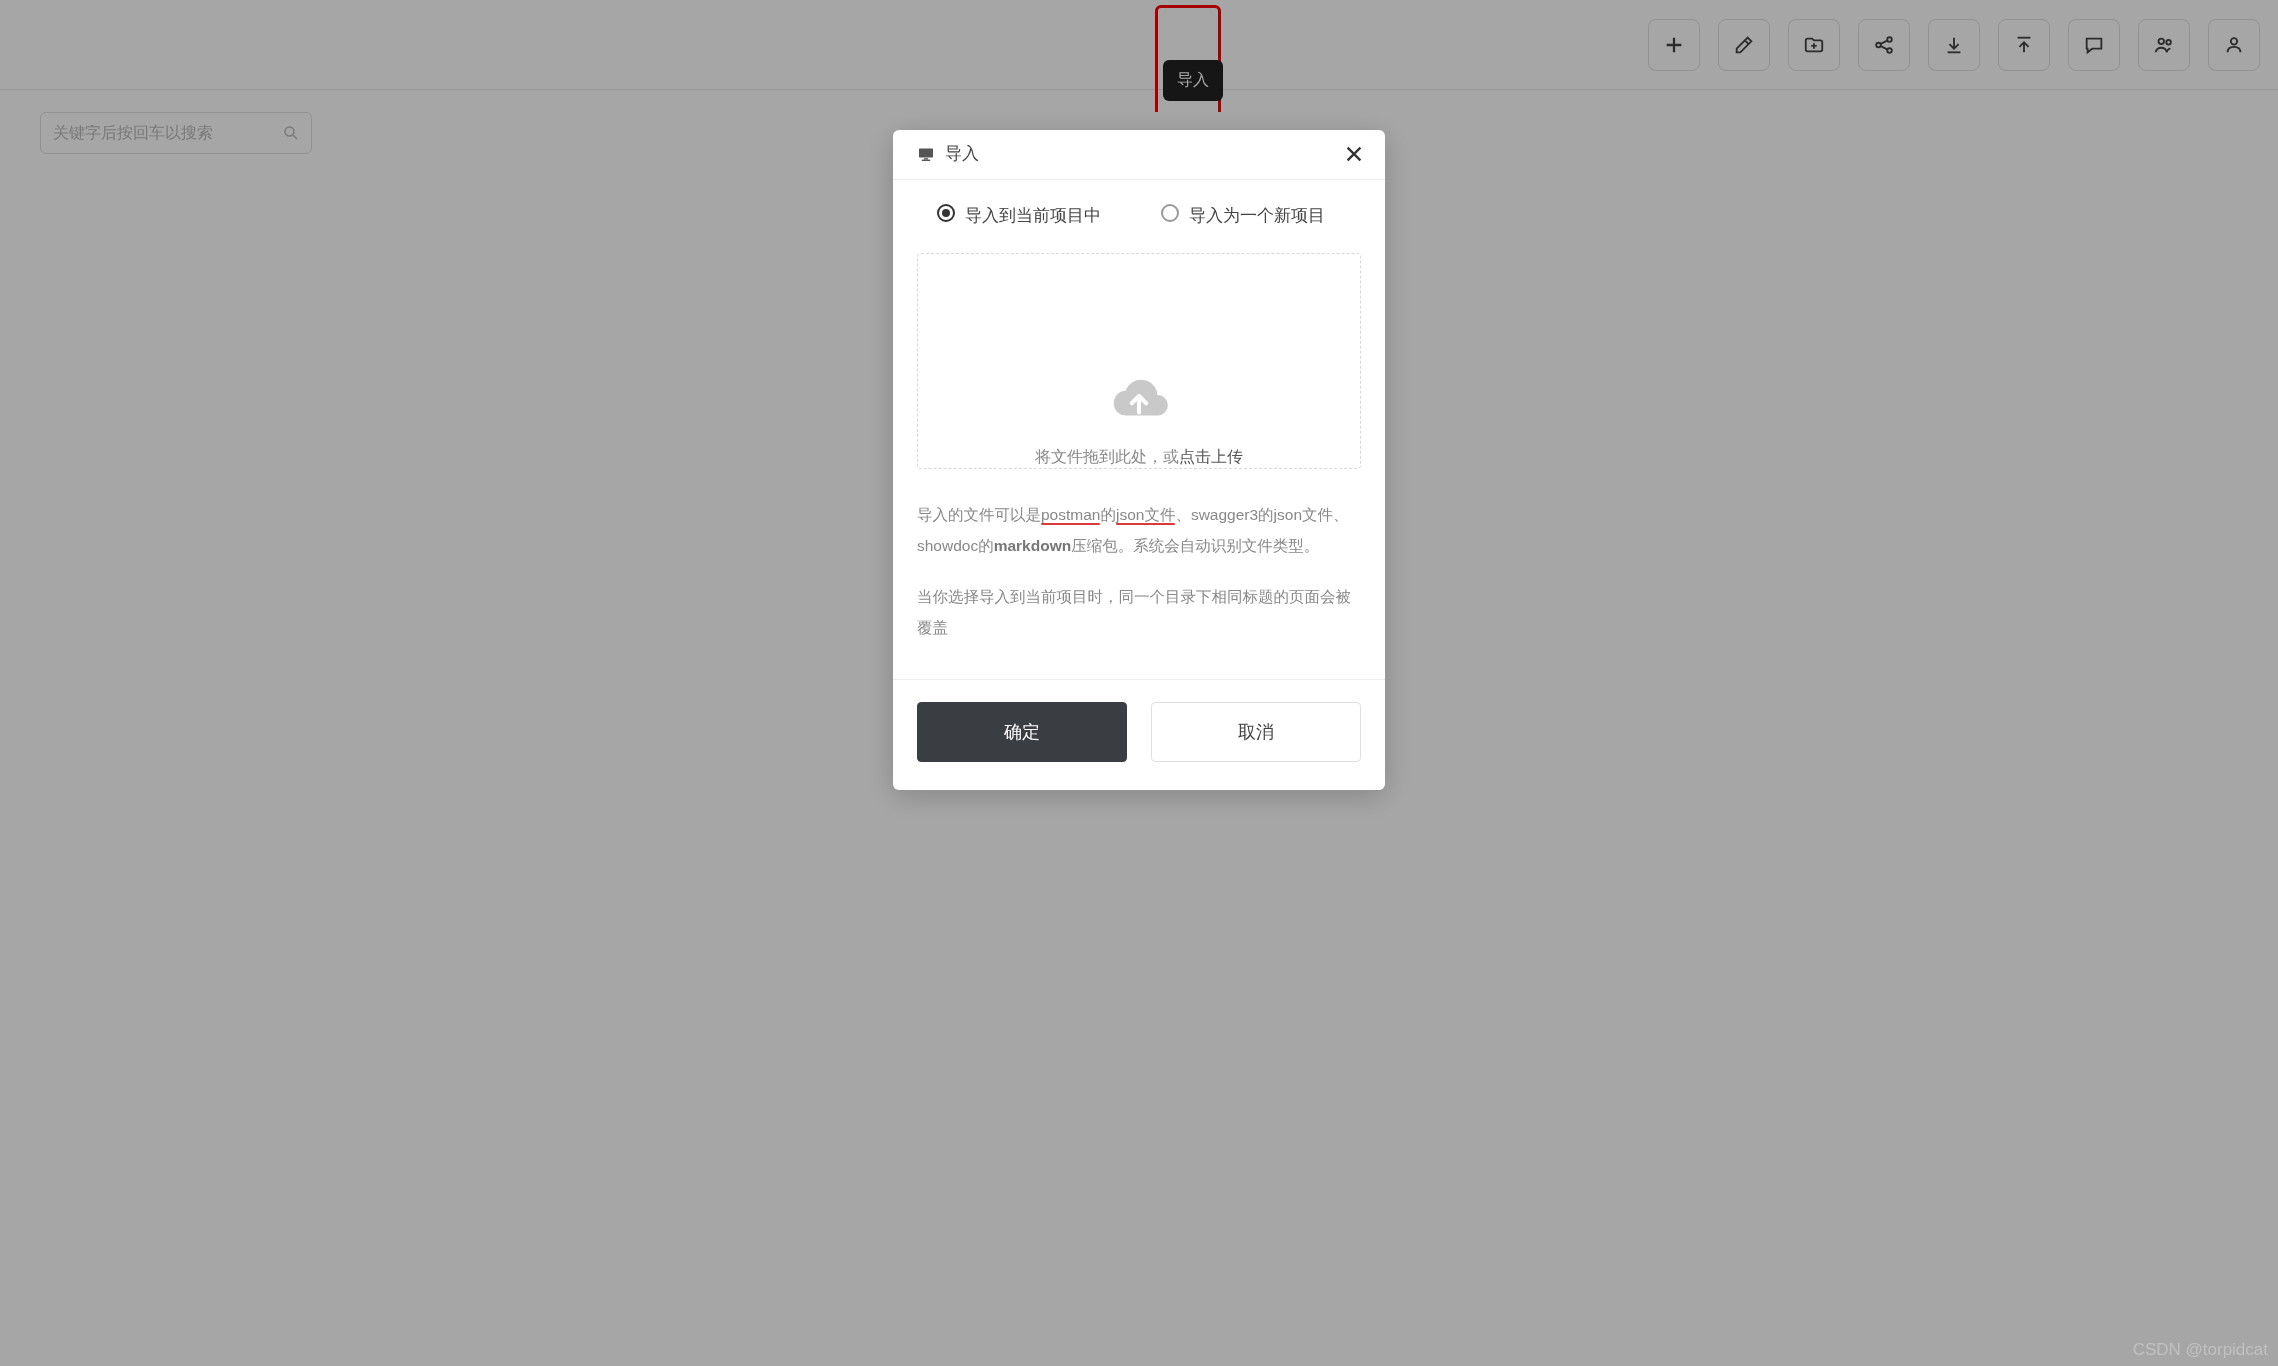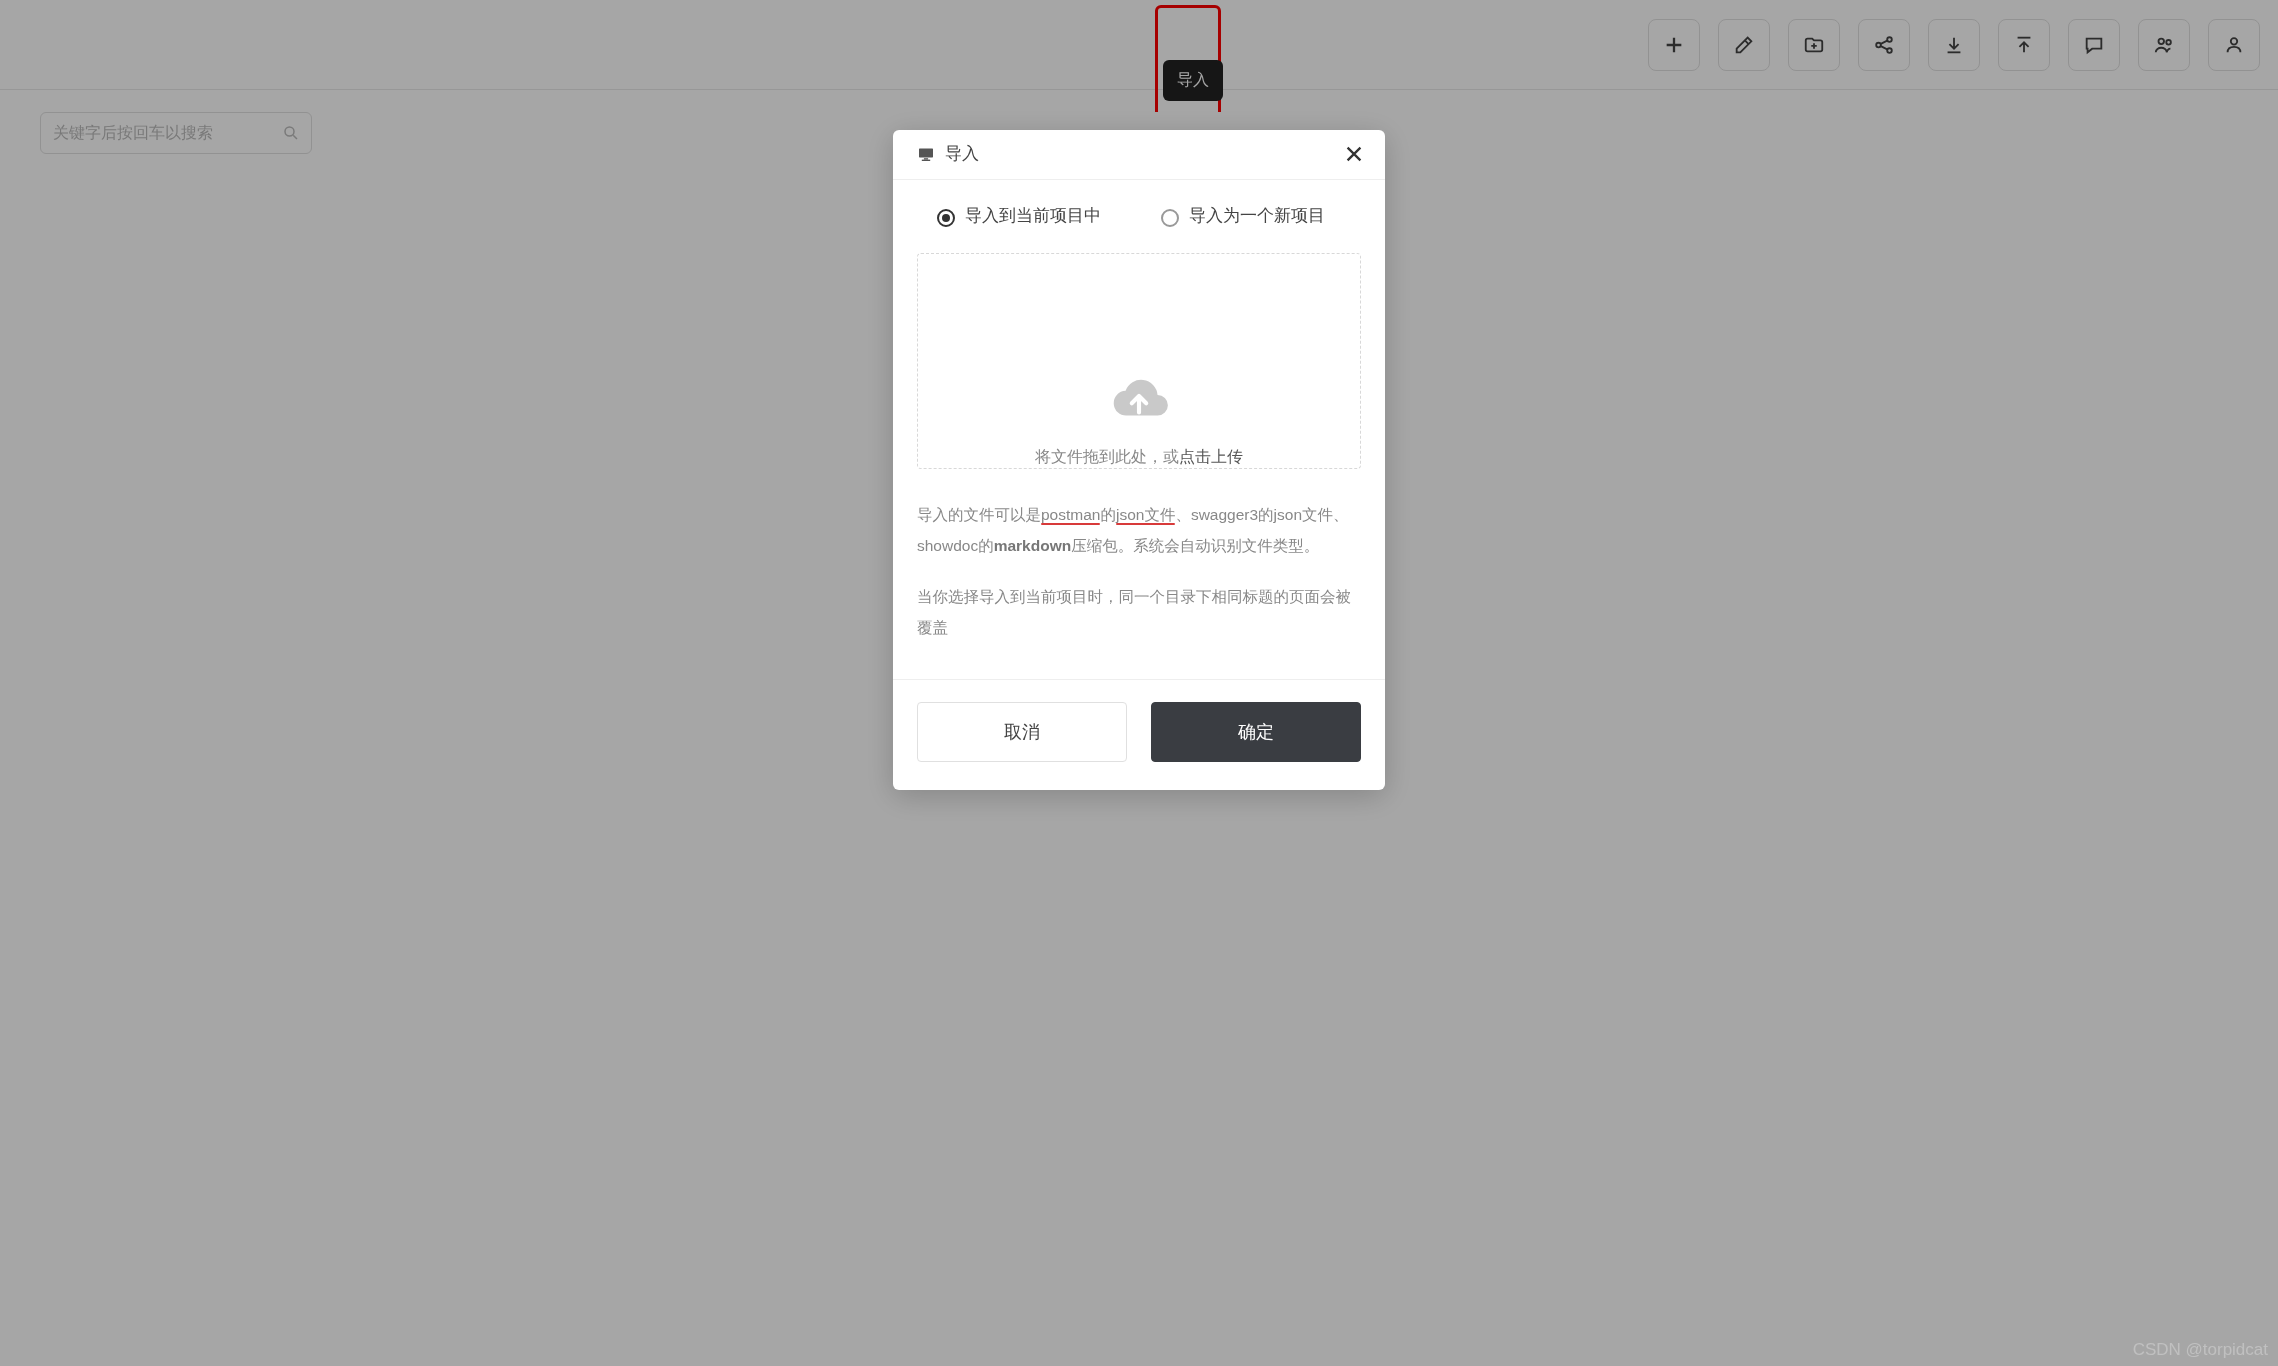--- a/index.html
+++ b/index.html
@@ -31,21 +31,21 @@
   
   .overlay { position: fixed; inset: 0; background: rgba(0,0,0,0.35); z-index: 10; }
   .modal { position: fixed; top: 130px; left: 50%; transform: translateX(-50%); width: 492px; background: #fff; border-radius: 6px; z-index: 20; box-shadow: 0 6px 30px rgba(0,0,0,.2); }
   .modal-header { display: flex; align-items: center; justify-content: space-between; padding: 12px 20px 14px 24px; border-bottom: 1px solid #eee; }
   .modal-title { display: flex; align-items: center; gap: 10px; font-size: 17px; color: #444; }
   .modal-title svg { width: 18px; height: 14px; fill: #555; }
   .modal-close { width: 22px; height: 22px; cursor: pointer; stroke: #333; stroke-width: 2.5; fill: none; }
 
   .modal-body { padding: 24px 24px 36px; }
   .radio-row { display: flex; gap: 60px; padding: 0 20px 4px; }
-  .radio-item { display: flex; align-items: flex-end; gap: 10px; font-size: 17px; color: #444; cursor: pointer; }
+  .radio-item { display: flex; align-items: flex-start; gap: 10px; font-size: 17px; color: #444; cursor: pointer; }
   .radio-outer { width: 18px; height: 18px; border: 2px solid #999; border-radius: 50%; display: flex; align-items: center; justify-content: center; }
   .radio-item.selected .radio-outer { border-color: #333; }
   .radio-inner { width: 8px; height: 8px; border-radius: 50%; background: #333; display: none; }
   .radio-item.selected .radio-inner { display: block; }
 
   .upload-area { margin-top: 22px; border: 1px dashed #d8d8d8; border-radius: 4px; height: 216px; display: flex; flex-direction: column; align-items: center; justify-content: flex-end; gap: 24px; cursor: pointer; background: #fff; }
   .cloud-icon { width: 66px; height: 52px; fill: #c9c9c9; }
   .upload-text { font-size: 16px; color: #888; }
   .upload-text .strong { color: #555; }
 
@@ -192,18 +192,18 @@
 
     <div class="help-text">
       <div>
         <span>导入的文件可以是</span><span class="u1"><span>postman</span><span class="red-underline"></span></span><span>的</span><span class="u1"><span>json文件</span><span class="red-underline"></span></span><span>、</span><span style="color:#888;">swagger3</span><span>的json文件、showdoc的</span><b style="color:#777;">markdown</b><span>压缩包。系统会自动识别文件类型。</span>
       </div>
       <div style="margin-top:20px;">当你选择导入到当前项目时，同一个目录下相同标题的页面会被覆盖</div>
     </div>
   </div>
 
   <div class="modal-footer">
+    <div class="btn btn-confirm">确定</div>
     <div class="btn btn-cancel">取消</div>
-    <div class="btn btn-confirm">确定</div>
   </div>
 </div>
 
 <div class="watermark">CSDN @torpidcat</div>
 
 </body></html>

